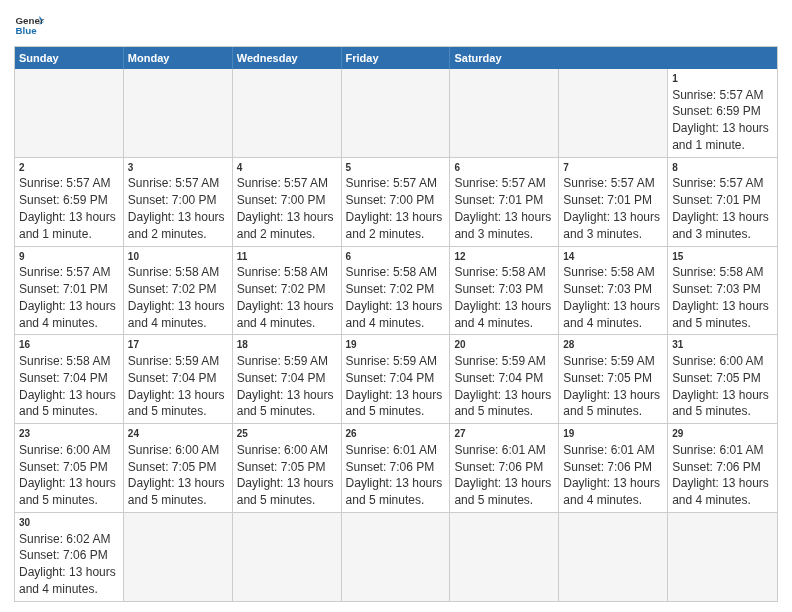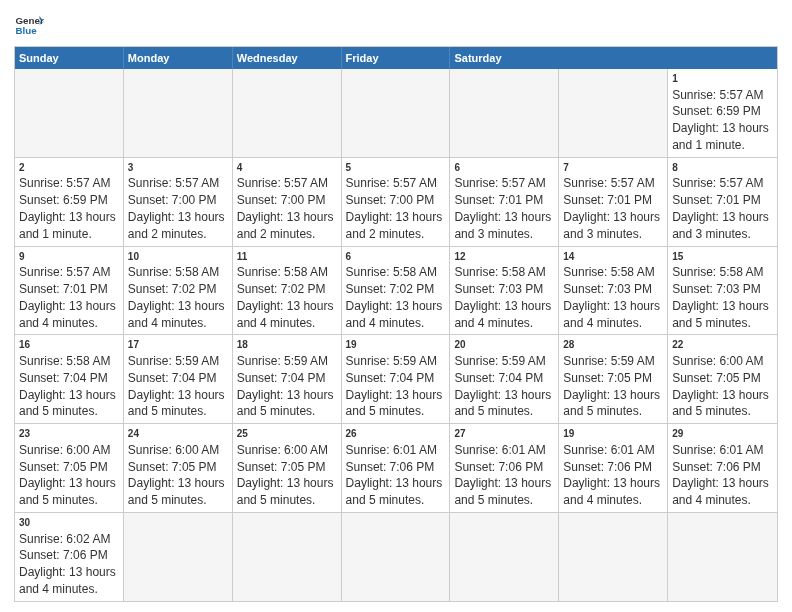--- a/index.html
+++ b/index.html
@@ -224,21 +224,21 @@
 Daylight: 13 hours
 and 5 minutes.</span></div>
           <div class="cal-cell"><span class="day-num">20</span><span class="sun-info" style="white-space: pre-line;">Sunrise: 5:59 AM
 Sunset: 7:04 PM
 Daylight: 13 hours
 and 5 minutes.</span></div>
           <div class="cal-cell"><span class="day-num">28</span><span class="sun-info" style="white-space: pre-line;">Sunrise: 5:59 AM
 Sunset: 7:05 PM
 Daylight: 13 hours
 and 5 minutes.</span></div>
-          <div class="cal-cell"><span class="day-num">22</span><span class="sun-info" style="white-space: pre-line;">Sunrise: 6:00 AM
+          <div class="cal-cell"><span class="day-num">31</span><span class="sun-info" style="white-space: pre-line;">Sunrise: 6:00 AM
 Sunset: 7:05 PM
 Daylight: 13 hours
 and 5 minutes.</span></div>
         </div>
         <div class="cal-row">
           <div class="cal-cell"><span class="day-num">23</span><span class="sun-info" style="white-space: pre-line;">Sunrise: 6:00 AM
 Sunset: 7:05 PM
 Daylight: 13 hours
 and 5 minutes.</span></div>
           <div class="cal-cell"><span class="day-num">24</span><span class="sun-info" style="white-space: pre-line;">Sunrise: 6:00 AM

